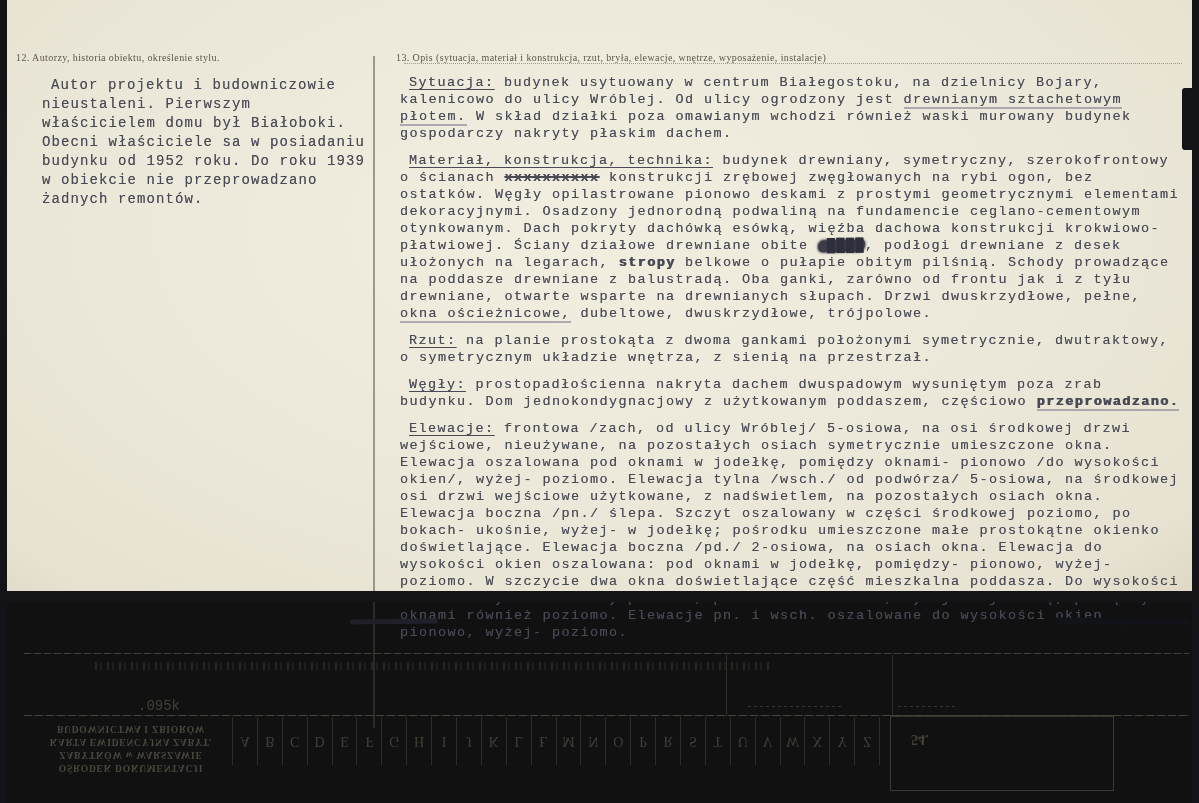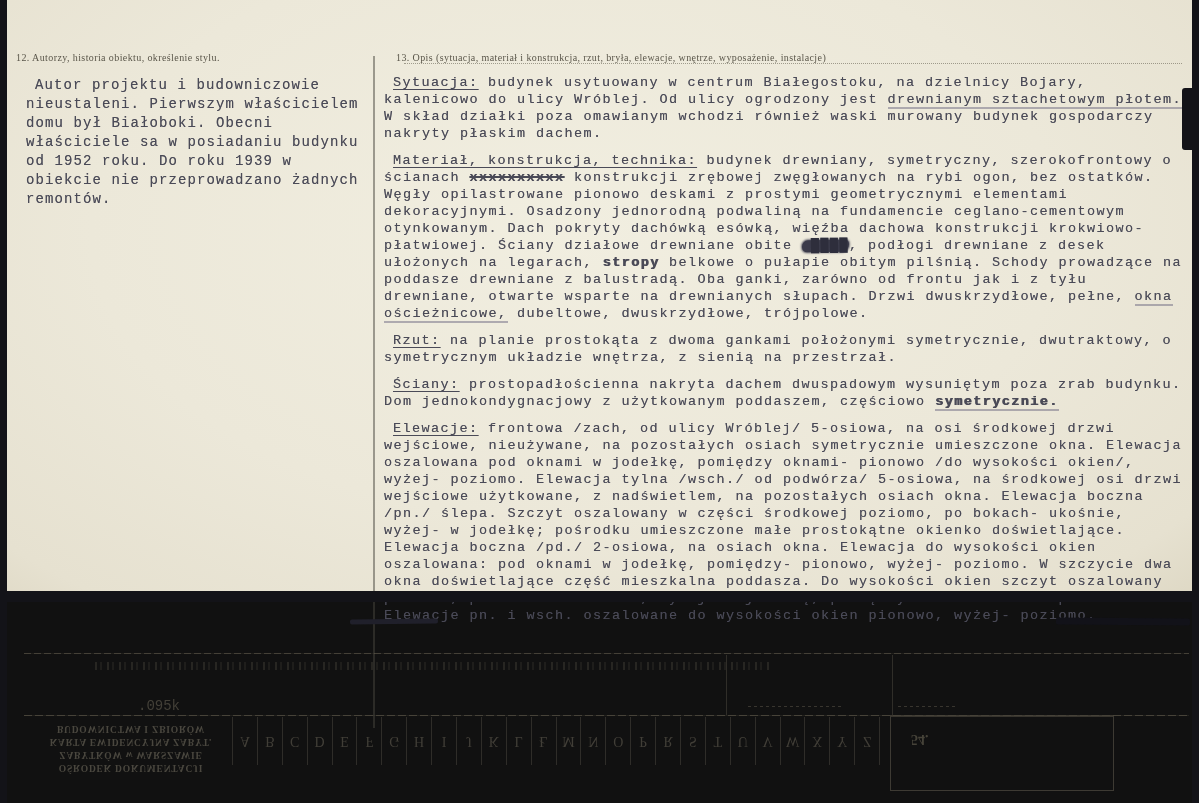--- a/index.html
+++ b/index.html
@@ -34,21 +34,21 @@
     color:#4a4a57;text-shadow:0 0 .4px rgba(74,74,87,.6);
   }
   .col-left{
     position:absolute;left:26px;top:76px;width:348px;
     font-size:14px;letter-spacing:1.1px;line-height:19px;
   }
   .col-right{
     position:absolute;left:384px;top:74px;width:802px;
     font-size:13.5px;letter-spacing:1.4px;line-height:17px;
   }
-  .col-left p,.col-right p{margin:0 0 10px 0;text-indent:9px;}
+  .col-left p,.col-right p{margin:0 0 10px 16px;text-indent:9px;}
   .lead{text-decoration:underline;text-underline-offset:3px;text-decoration-thickness:1px;}
   .struck{text-decoration:line-through;text-decoration-thickness:2px;font-weight:bold;}
   .blot{
     color:#2e2e3c;background:#3b3b4a;border-radius:6px 4px 7px 5px;
     box-shadow:0 0 2px 1px rgba(50,50,70,.7);display:inline-block;transform:rotate(-1deg);
     line-height:12px;
   }
   .overtype{font-weight:bold;text-shadow:.6px 0 currentColor;}
   .pencil-u{box-shadow:0 2px 0 rgba(96,92,120,.45);}
 
@@ -119,21 +119,21 @@
     <p>
       <span class="lead">Sytuacja:</span><span> budynek usytuowany w centrum Białegostoku, na dzielnicy Bojary, kalenicowo do ulicy Wróblej. Od ulicy ogrodzony jest </span><span class="pencil-u">drewnianym sztachetowym płotem.</span><span> W skład działki poza omawianym wchodzi również waski murowany budynek gospodarczy nakryty płaskim dachem.</span>
     </p>
     <p>
       <span class="lead">Materiał, konstrukcja, technika:</span><span> budynek drewniany, symetryczny, szerokofrontowy o ścianach </span><span class="struck">xxxxxxxxxx</span><span> konstrukcji zrębowej zwęgłowanych na rybi ogon, bez ostatków. Węgły opilastrowane pionowo deskami z prostymi geometrycznymi elementami dekoracyjnymi. Osadzony jednorodną podwaliną na fundamencie ceglano-cementowym otynkowanym. Dach pokryty dachówką esówką, więźba dachowa konstrukcji krokwiowo-płatwiowej. Ściany działowe drewniane obite </span><span class="blot">████</span><span>, podłogi drewniane z desek ułożonych na legarach, </span><span class="overtype">stropy</span><span> belkowe o pułapie obitym pilśnią. Schody prowadzące na poddasze drewniane z balustradą. Oba ganki, zarówno od frontu jak i z tyłu drewniane, otwarte wsparte na drewnianych słupach. Drzwi dwuskrzydłowe, pełne, </span><span class="pencil-u">okna ościeżnicowe,</span><span> dubeltowe, dwuskrzydłowe, trójpolowe.</span>
     </p>
     <p>
       <span class="lead">Rzut:</span><span> na planie prostokąta z dwoma gankami położonymi symetrycznie, dwutraktowy, o symetrycznym układzie wnętrza, z sienią na przestrzał.</span>
     </p>
     <p>
-      <span class="lead">Ściany:</span><span> prostopadłościenna nakryta dachem dwuspadowym wysuniętym poza zrab budynku. Dom jednokondygnacjowy z użytkowanym poddaszem, częściowo </span><span class="overtype pencil-u">symetrycznie.</span>
+      <span class="lead">Węgły:</span><span> prostopadłościenna nakryta dachem dwuspadowym wysuniętym poza zrab budynku. Dom jednokondygnacjowy z użytkowanym poddaszem, częściowo </span><span class="overtype pencil-u">przeprowadzano.</span>
     </p>
     <p>
       <span class="lead">Elewacje:</span><span> frontowa /zach, od ulicy Wróblej/ 5-osiowa, na osi środkowej drzwi wejściowe, nieużywane, na pozostałych osiach symetrycznie umieszczone okna. Elewacja oszalowana pod oknami w jodełkę, pomiędzy oknami- pionowo /do wysokości okien/, wyżej- poziomo. Elewacja tylna /wsch./ od podwórza/ 5-osiowa, na środkowej osi drzwi wejściowe użytkowane, z nadświetlem, na pozostałych osiach okna. Elewacja boczna /pn./ ślepa. Szczyt oszalowany w części środkowej poziomo, po bokach- ukośnie, wyżej- w jodełkę; pośrodku umieszczone małe prostokątne okienko doświetlające. Elewacja boczna /pd./ 2-osiowa, na osiach okna. Elewacja do wysokości okien oszalowana: pod oknami w jodełkę, pomiędzy- pionowo, wyżej- poziomo. W szczycie dwa okna doświetlające część mieszkalna poddasza. Do wysokości okien szczyt oszalowany pionowo, po bokach- ukośnie, wyżej- w jodełkę, pomiędzy oknami również poziomo. Elewacje pn. i wsch. oszalowane do wysokości okien pionowo, wyżej- poziomo.</span>
     </p>
   </div>
 
   <div class="ink-stroke" style="left:350px;top:619px;width:88px;height:5px;transform:rotate(-.6deg);"></div>
   <div class="ink-stroke" style="left:1056px;top:618px;width:134px;height:7px;background:#121219;transform:rotate(.4deg);"></div>
 
   <div class="rule-h" style="left:24px;top:653px;width:1165px;"></div>

